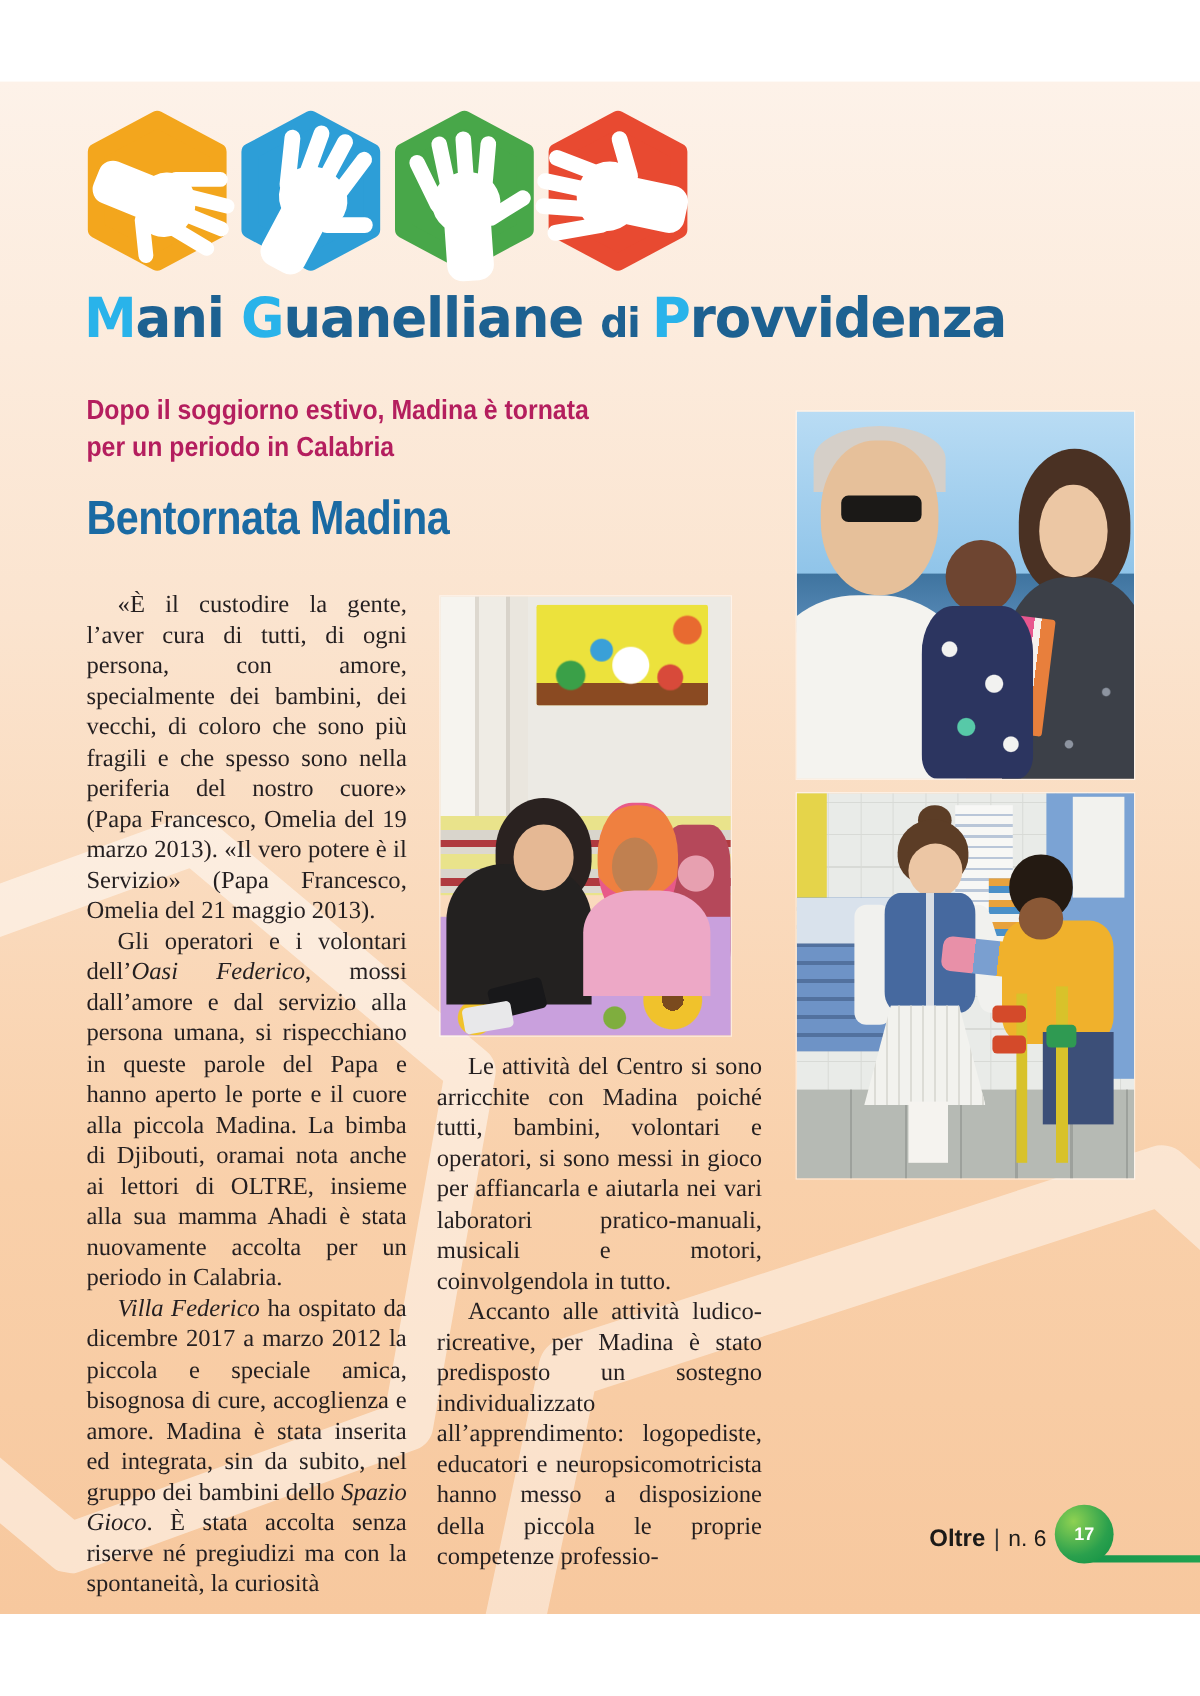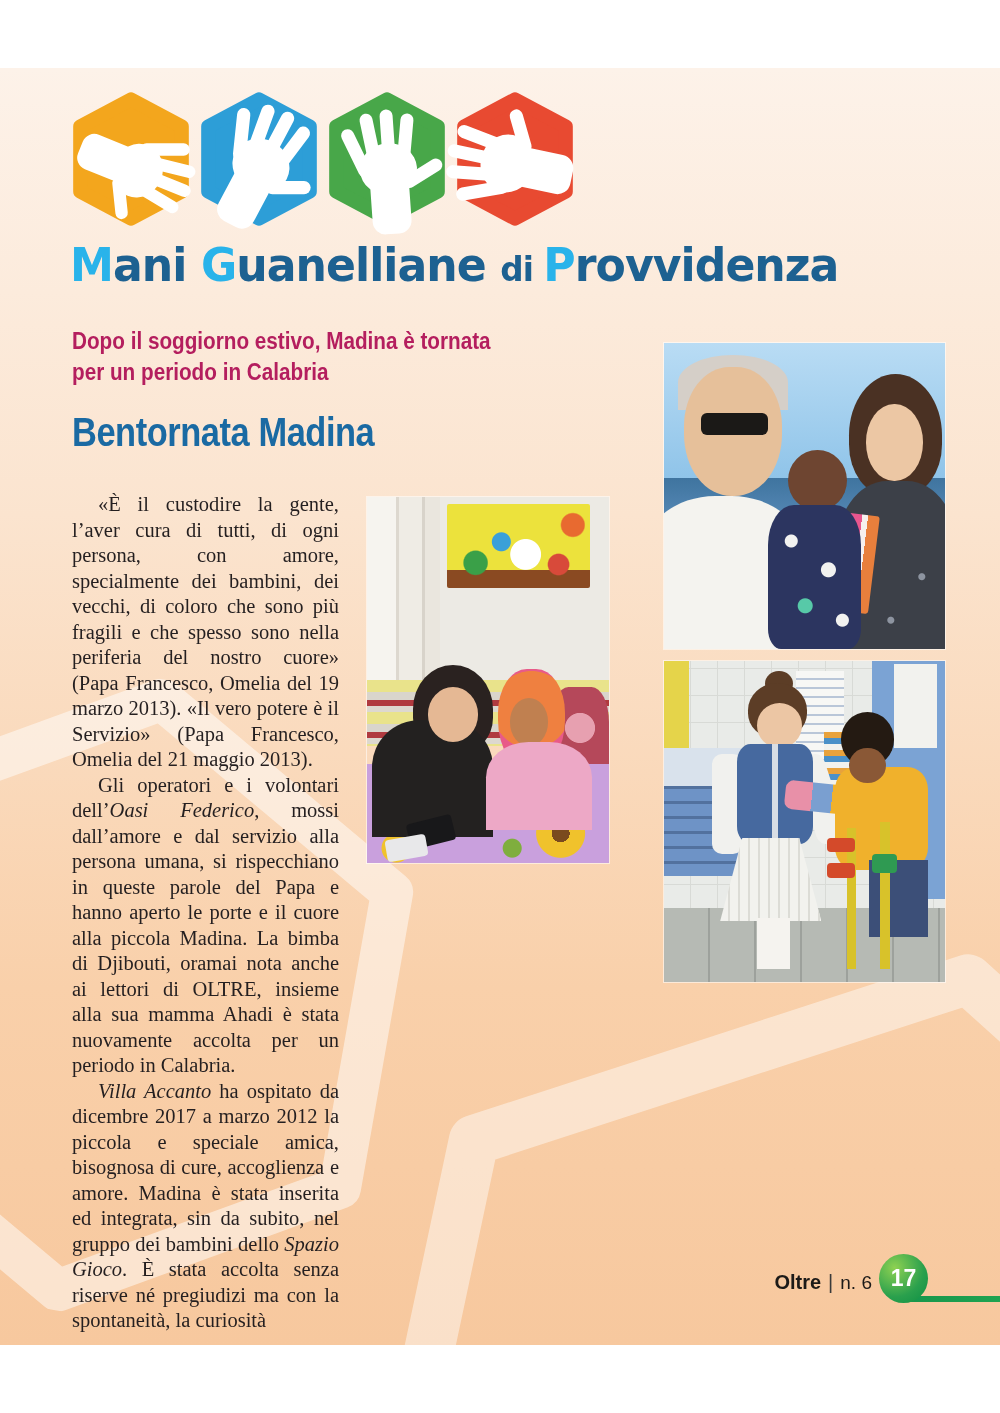--- a/index.html
+++ b/index.html
@@ -132,21 +132,21 @@
   .phh-wjoint{left:74%;top:60%;width:9%;height:6%;background:#2f9a52;border-radius:4px;}
   .phh-whand1{left:58%;top:55%;width:10%;height:4.5%;background:#d44a2a;border-radius:4px;}
   .phh-whand2{left:58%;top:63%;width:10%;height:4.5%;background:#d44a2a;border-radius:4px;}
   
   .footer-cred{position:absolute;top:1203px;right:128px;display:flex;align-items:baseline;gap:7px;color:#1c1a18;}
   .footer-mag{font-weight:700;font-size:20px;}
   .footer-sep{font-weight:300;font-size:20px;color:#3a3a3a;}
   .footer-issue{font-size:19px;}
   .page-badge{position:absolute;left:879px;top:1186px;width:49px;height:49px;border-radius:50%;
               background:radial-gradient(circle at 32% 28%,#8ed152,#2aa04d 60%,#0d8f43);
-              color:#ffffff;font-weight:700;font-size:23px;display:flex;align-items:center;justify-content:center;}
+              color:#ffffff;font-weight:700;font-size:15px;display:flex;align-items:center;justify-content:center;}
   .green-line{position:absolute;left:901px;top:1228px;width:99px;height:6px;border-radius:3px 0 0 3px;
               background:linear-gradient(90deg,#17954b,#1fa351);}
 </style>
 </head>
 <body>
 
 <div class="page">
   <div class="content">
 
     <svg class="wm" style="left:-210px;top:607px;opacity:.5;transform:rotate(10deg);" width="640" height="640" viewBox="-320 -320 640 640">
@@ -290,24 +290,26 @@
       <div class="phh-wbar1"></div>
       <div class="phh-wbar2"></div>
       <div class="phh-wjoint"></div>
       <div class="phh-whand1"></div>
       <div class="phh-whand2"></div>
     </div>
 
     <div class="col col1">
       <p class="ind"><span>«È il custodire la gente, l’aver cura di tutti, di ogni persona, con amore, specialmente dei bambini, dei vecchi, di coloro che sono più fragili e che spesso sono nella periferia del nostro cuore» (Papa Francesco, Omelia del 19 marzo 2013). «Il vero potere è il Servizio» (Papa Francesco, Omelia del 21 maggio 2013).</span></p>
       <p class="ind"><span>Gli operatori e i volontari dell’</span><span class="it">Oasi Federico</span><span>, mossi dall’amore e dal servizio alla persona umana, si rispecchiano in queste parole del Papa e hanno aperto le porte e il cuore alla piccola Madina. La bimba di Djibouti, oramai nota anche ai lettori di OLTRE, insieme alla sua mamma Ahadi è stata nuovamente accolta per un periodo in Calabria.</span></p>
-      <p class="ind"><span class="it">Villa Accanto</span><span> ha ospitato da dicembre 2017 a marzo 2012 la piccola e speciale amica, bisognosa di cure, accoglienza e amore. Madina è stata inserita ed integrata, sin da subito, nel gruppo dei bambini dello </span><span class="it">Spazio Gioco</span><span>. È stata accolta senza riserve né pregiudizi ma con la spontaneità, la curiosità</span></p>
+      <p class="ind"><span class="it">Villa Federico</span><span> ha ospitato da dicembre 2017 a marzo 2012 la piccola e speciale amica, bisognosa di cure, accoglienza e amore. Madina è stata inserita ed integrata, sin da subito, nel gruppo dei bambini dello </span><span class="it">Spazio Gioco</span><span>. È stata accolta senza riserve né pregiudizi ma con la spontaneità, la curiosità</span></p>
     </div>
 
     <div class="col col2">
+      <p class="ind"><span>Le attività del Centro si sono arricchite con Madina poiché tutti, bambini, volontari e operatori, si sono messi in gioco per affiancarla e aiutarla nei vari laboratori pratico-manuali, musicali e motori, coinvolgendola in tutto.</span></p>
+      <p class="ind"><span>Accanto alle attività ludico-ricreative, per Madina è stato predisposto un sostegno individualizzato all’apprendimento: logopediste, educatori e neuropsicomotricista hanno messo a disposizione della piccola le proprie competenze professio-</span></p>
     </div>
 
     <div class="col col3">
     </div>
 
     <div class="green-line"></div>
     <div class="footer-cred">
       <span class="footer-mag">Oltre</span>
       <span class="footer-sep">|</span>
       <span class="footer-issue">n. 6</span>

